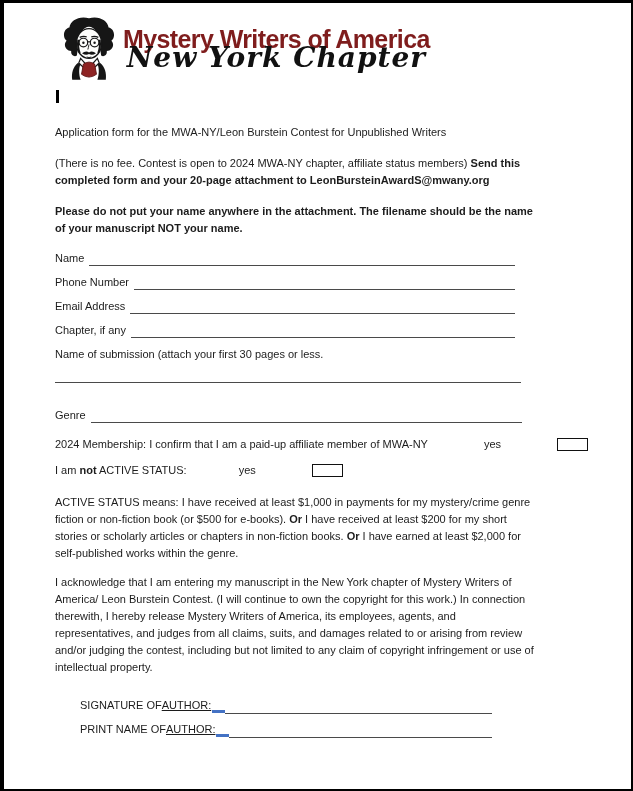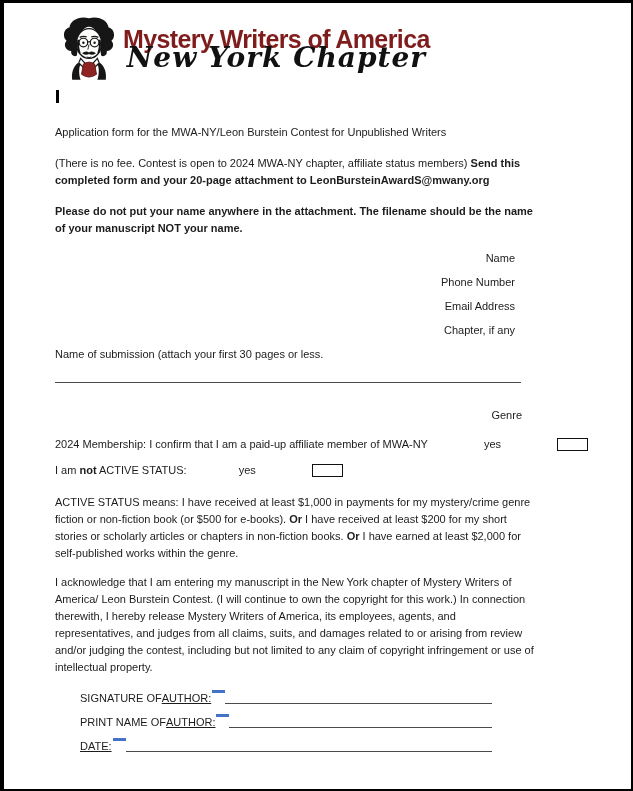--- a/index.html
+++ b/index.html
@@ -57,25 +57,24 @@
 
   
   .text-col { width: 481px; }
   .para { margin-top: 14px; }
   .title-line { font-weight: normal; margin-top: 16px; }
   .bold { font-weight: bold; }
 
   
   .field-row {
     display: flex;
-    align-items: flex-end;
+    align-items: center;
     width: 460px;
     height: 17px;
     margin-top: 7px;
-    flex-direction: column;
   }
   .field-row .label { white-space: nowrap; padding-bottom: 0; }
   .write-line {
     flex: 1 1 auto;
     border-bottom: 1px solid #4a4a4a;
     height: 14px;
     margin-left: 5px;
     cursor: text;
   }
   .standalone-line {
@@ -95,21 +94,21 @@
     border: 1.5px solid #111;
     background: #fff;
     margin-left: 9px;
     cursor: pointer;
   }
 
   
   .sig-block { margin-top: 14px; }
   .sig-row {
     display: flex;
-    align-items: flex-start;
+    align-items: flex-end;
     width: 412px;
     margin-left: 25px;
     height: 24px;
   }
   .sig-row .underlined { text-decoration: underline; }
   .blue-mark {
     display: inline-block;
     width: 13px; height: 3px;
     background: #4472c4;
     margin: 0 0 1px 1px;
@@ -229,21 +228,16 @@
         <span class="underlined">AUTHOR:</span>
         <span class="blue-mark"></span>
         <span class="write-line"></span>
       </div>
       <div class="sig-row">
         <span>PRINT NAME OF </span>
         <span class="underlined">AUTHOR:</span>
         <span class="blue-mark"></span>
         <span class="write-line"></span>
       </div>
-      <div class="sig-row">
-        <span class="underlined">DATE:</span>
-        <span class="blue-mark"></span>
-        <span class="write-line"></span>
-      </div>
     </div>
 
   </div>
 </div>
 
 </body></html>

